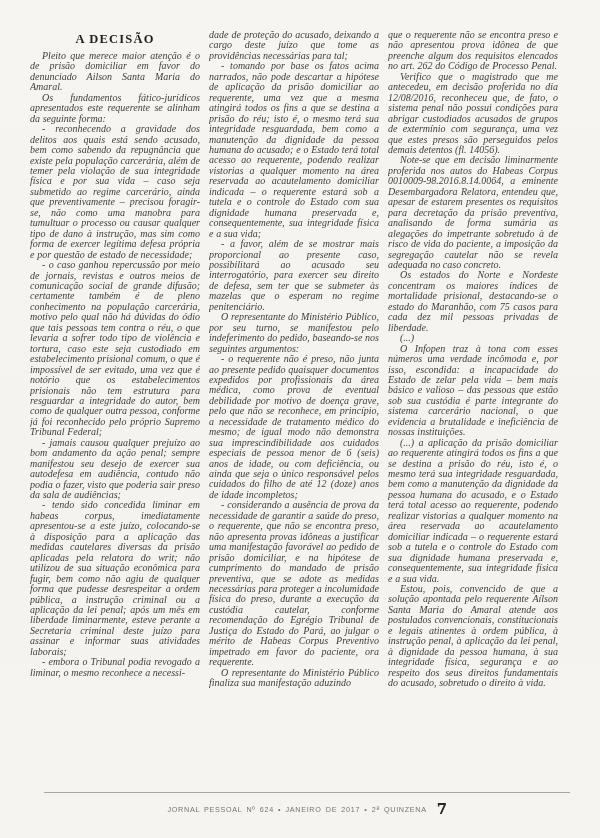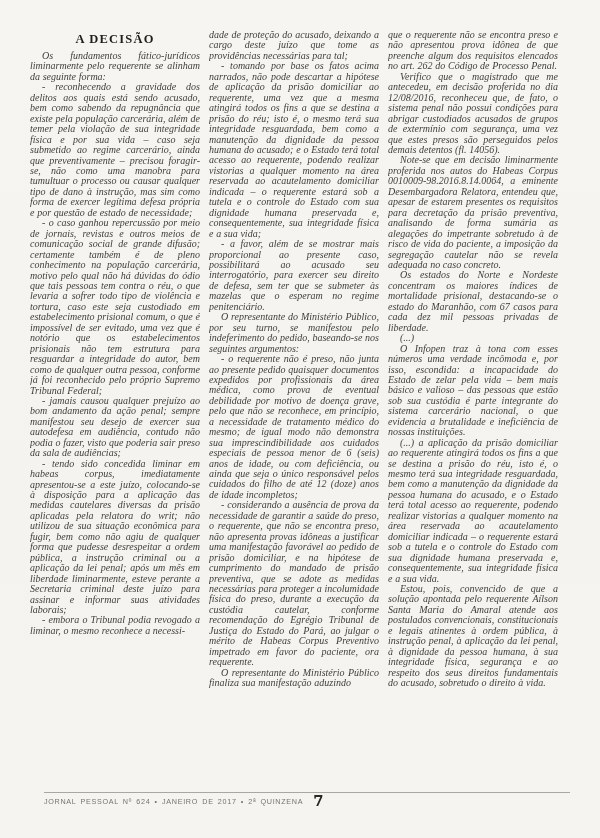--- a/index.html
+++ b/index.html
@@ -47,23 +47,23 @@
     word-spacing: 0.2px;
   }
   .para.cont { text-indent: 0; }
   .footer {
     position: absolute;
     left: 44px;
     right: 30px;
     top: 792px;
     border-top: 1.5px solid #a9a7a1;
     display: flex;
-    justify-content: flex-start;
+    justify-content: center;
     align-items: center;
-    padding-top: 2px;
+    padding-top: 10px;
     gap: 10px;
   }
   .footer-text {
     font-style: normal;
     font-size: 7.2px;
     letter-spacing: 0.7px;
     word-spacing: 1.5px;
     color: #757370;
     font-family: "Liberation Sans", sans-serif;
     white-space: nowrap;
@@ -80,21 +80,22 @@
 </head>
 <body>
 
 <div class="page">
   <div class="columns">
 
     <div class="col">
       <h1 class="article-title">A DECISÃO</h1>
       <div>
 
-          <p class="para">Os fundamentos fático-jurídicos liminarmente pelo requerente se alinham da seguinte forma:</p>
+          <p class="para">Pleito que merece maior atenção é o de prisão domiciliar em favor do denunciado Ailson Santa Maria do Amaral.</p>
+          <p class="para">Os fundamentos fático-jurídicos apresentados este requerente se alinham da seguinte forma:</p>
           <p class="para">- reconhecendo a gravidade dos delitos aos quais está sendo acusado, bem como sabendo da repugnância que existe pela população carcerária, além de temer pela violação de sua integridade física e por sua vida – caso seja submetido ao regime carcerário, ainda que preventivamente – precisou foragir-se, não como uma manobra para tumultuar o processo ou causar qualquer tipo de dano à instrução, mas sim como forma de exercer legítima defesa própria e por questão de estado de necessidade;</p>
           <p class="para">- o caso ganhou repercussão por meio de jornais, revistas e outros meios de comunicação social de grande difusão; certamente também é de pleno conhecimento na população carcerária, motivo pelo qual não há dúvidas do ódio que tais pessoas tem contra o réu, o que levaria a sofrer todo tipo de violência e tortura, caso este seja custodiado em estabelecimento prisional comum, o que é impossível de ser evitado, uma vez que é notório que os estabelecimentos prisionais não tem estrutura para resguardar a integridade do autor, bem como de qualquer outra pessoa, conforme já foi reconhecido pelo próprio Supremo Tribunal Federal;</p>
           <p class="para">- jamais causou qualquer prejuízo ao bom andamento da ação penal; sempre manifestou seu desejo de exercer sua autodefesa em audiência, contudo não podia o fazer, visto que poderia sair preso da sala de audiências;</p>
           <p class="para">- tendo sido concedida liminar em habeas corpus, imediatamente apresentou-se a este juízo, colocando-se à disposição para a aplicação das medidas cautelares diversas da prisão aplicadas pela relatora do writ; não utilizou de sua situação econômica para fugir, bem como não agiu de qualquer forma que pudesse desrespeitar a ordem pública, a instrução criminal ou a aplicação da lei penal; após um mês em liberdade liminarmente, esteve perante a Secretaria criminal deste juízo para assinar e informar suas atividades laborais;</p>
           <p class="para">- embora o Tribunal podia revogado a liminar, o mesmo reconhece a necessi-</p>
         </div>
     </div>
 
     <div class="col">
       <div>
@@ -108,21 +109,21 @@
           <p class="para">O representante do Ministério Público finaliza sua manifestação aduzindo</p>
         </div>
     </div>
 
     <div class="col">
       <div>
 
       <p class="para cont">que o requerente não se encontra preso e não apresentou prova idônea de que preenche algum dos requisitos elencados no art. 262 do Código de Processo Penal.</p>
           <p class="para">Verifico que o magistrado que me antecedeu, em decisão proferida no dia 12/08/2016, reconheceu que, de fato, o sistema penal não possui condições para abrigar custodiados acusados de grupos de extermínio com segurança, uma vez que estes presos são perseguidos pelos demais detentos (fl. 14056).</p>
           <p class="para">Note-se que em decisão liminarmente proferida nos autos do Habeas Corpus 0010009-98.2016.8.14.0064, a eminente Desembargadora Relatora, entendeu que, apesar de estarem presentes os requisitos para decretação da prisão preventiva, analisando de forma sumária as alegações do impetrante sobretudo à de risco de vida do paciente, a imposição da segregação cautelar não se revela adequada no caso concreto.</p>
-          <p class="para">Os estados do Norte e Nordeste concentram os maiores índices de mortalidade prisional, destacando-se o estado do Maranhão, com 67 casos para cada dez mil pessoas privadas de liberdade.</p>
+          <p class="para">Os estados do Norte e Nordeste concentram os maiores índices de mortalidade prisional, destacando-se o estado do Maranhão, com 75 casos para cada dez mil pessoas privadas de liberdade.</p>
           <p class="para">(...)</p>
           <p class="para">O Infopen traz à tona com esses números uma verdade incômoda e, por isso, escondida: a incapacidade do Estado de zelar pela vida – bem mais básico e valioso – das pessoas que estão sob sua custódia é parte integrante do sistema carcerário nacional, o que evidencia a brutalidade e ineficiência de nossas instituições.</p>
           <p class="para">(...) a aplicação da prisão domiciliar ao requerente atingirá todos os fins a que se destina a prisão do réu, isto é, o mesmo terá sua integridade resguardada, bem como a manutenção da dignidade da pessoa humana do acusado, e o Estado terá total acesso ao requerente, podendo realizar vistorias a qualquer momento na área reservada ao acautelamento domiciliar indicada – o requerente estará sob a tutela e o controle do Estado com sua dignidade humana preservada e, consequentemente, sua integridade física e a sua vida.</p>
           <p class="para">Estou, pois, convencido de que a solução apontada pelo requerente Aílson Santa Maria do Amaral atende aos postulados convencionais, constitucionais e legais atinentes à ordem pública, à instrução penal, à aplicação da lei penal, à dignidade da pessoa humana, à sua integridade física, segurança e ao respeito dos seus direitos fundamentais do acusado, sobretudo o direito à vida.</p>
         </div>
     </div>
 
   </div>
 
   <div class="footer">

